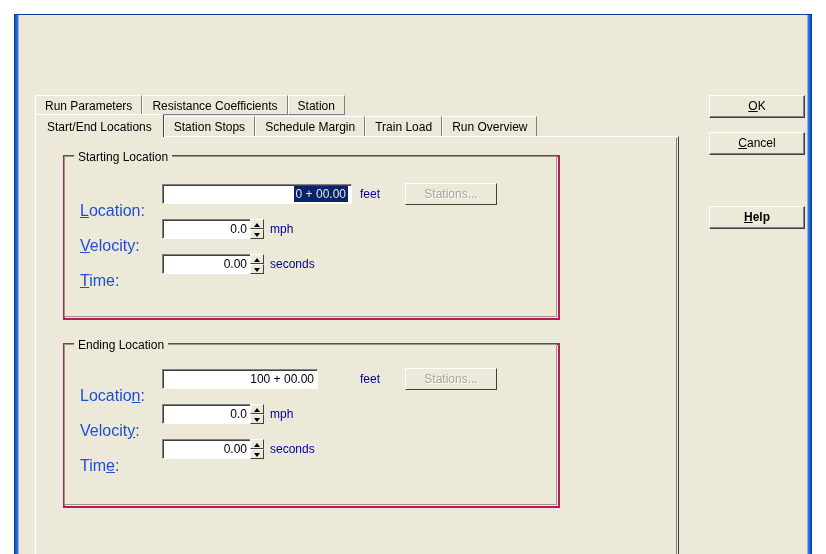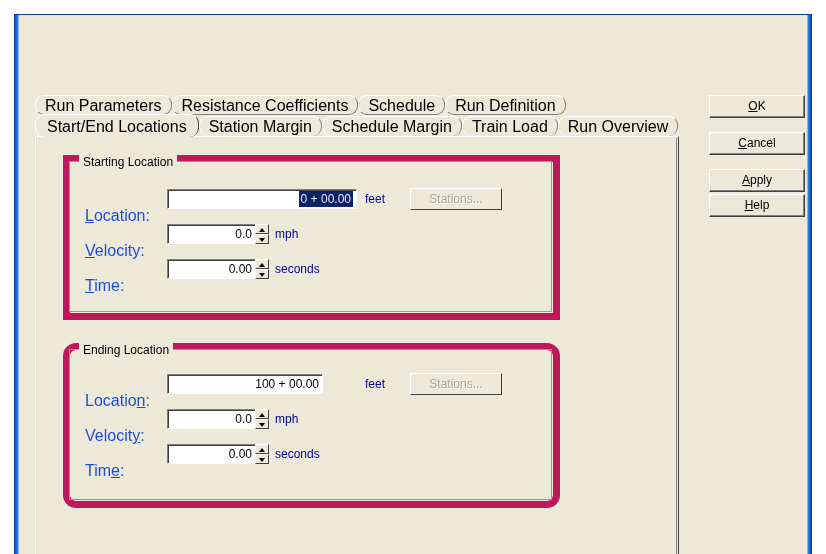--- a/index.html
+++ b/index.html
@@ -75,24 +75,23 @@
   .tabrow{position:absolute;left:0;height:21px;}
   #tabrow1{top:0;}
   #tabrow2{top:21px;}
   .tab{
     position:relative;float:left;height:20px;box-sizing:border-box;
     background:#ece9d8;
     border-left:1px solid #ffffff;
     border-top:1px solid #ffffff;
     border-right:1px solid #808080;
     padding:2px 9px 0 9px;
-    font-size:16px;color:#000;
+    font-size:12px;color:#000;
     line-height:16px;white-space:nowrap;
     cursor:default;
-    border-radius:9px;
   }
   #tabrow1 .tab{border-bottom:1px solid #808080;}
   #tabrow2 .tab{border-bottom:none;}
   #tabrow2 .tab.selected{
     height:23px;margin-top:-2px;padding:4px 11px 0 11px;
     background:#ece9d8;
     border-right:1px solid #404040;
     z-index:5;
   }
   #tabpanel{
@@ -106,21 +105,21 @@
   }
   #tabpanel:after{
     content:"";position:absolute;left:1px;top:1px;right:1px;bottom:1px;
     border-right:1px solid #808080;border-bottom:1px solid #808080;
     pointer-events:none;
   }
 
   
   .groupbox{
     position:absolute;box-sizing:border-box;
-    border:7px solid #be185d;
+    border:2px solid #be185d;
   }
   .groupbox .gb-inner{
     position:absolute;left:-1px;top:-1px;right:1px;bottom:1px;
     border:1px solid #9a9782;
     pointer-events:none;
   }
   .gb-legend{
     position:absolute;left:9px;top:-7px;
     background:#ece9d8;padding:0 4px;
     font-size:12px;color:#000;white-space:nowrap;
@@ -220,27 +219,26 @@
 <div id="window">
 
 
   <div id="dlg-body">
 
     <div id="tabctl">
 
       <div class="tabrow" id="tabrow1">
         <div class="tab">Run Parameters</div>
         <div class="tab">Resistance Coefficients</div>
-        <div class="tab">Schedule</div>
-        <div class="tab">Run Definition</div>
+        <div class="tab">Station</div>
       </div>
 
       <div class="tabrow" id="tabrow2">
         <div class="tab selected">Start/End Locations</div>
-        <div class="tab">Station Margin</div>
+        <div class="tab">Station Stops</div>
         <div class="tab">Schedule Margin</div>
         <div class="tab">Train Load</div>
         <div class="tab">Run Overview</div>
       </div>
 
       <div id="tabpanel">
 
         <div class="groupbox" style="left:27px;top:18px;width:497px;height:165px;">
           <span class="gb-inner"></span>
           <div class="gb-legend">Starting Location</div>
@@ -278,21 +276,21 @@
                   </div>
                 <div class="spin-btn down">
                     <i></i>
                   </div>
               </div>
             </div>
             <div class="unit" style="left:190px;">seconds</div>
           </div>
         </div>
 
-        <div class="groupbox" style="left:27px;top:206px;width:497px;height:165px;border-radius:13px;">
+        <div class="groupbox" style="left:27px;top:206px;width:497px;height:165px;">
           <span class="gb-inner"></span>
           <div class="gb-legend">Ending Location</div>
 
           <div class="frow" style="left:15px;top:24px;width:470px;">
             <div class="flabel"><span>Locatio</span><u>n</u><span>:</span></div>
             <div class="textfield" style="left:82px;top:0;width:156px;"><span>100 + 00.00</span></div>
             <div class="unit" style="left:280px;">feet</div>
             <div class="btn-disabled" style="left:325px;top:-1px;width:92px;">Stations...</div>
           </div>
 
@@ -327,17 +325,16 @@
             </div>
             <div class="unit" style="left:190px;">seconds</div>
           </div>
         </div>
 
       </div>
     </div>
 
     <div class="cmdbtn" style="top:49px;"><span></span><u>O</u><span>K</span></div>
     <div class="cmdbtn" style="top:86px;"><span></span><u>C</u><span>ancel</span></div>
-    <div class="cmdbtn" style="top:123px;"><span></span><u>A</u><span>pply</span></div>
-    <div class="cmdbtn" style="top:148px;"><span></span><u>H</u><span>elp</span></div>
+    <div class="cmdbtn" style="top:160px;font-weight:bold;"><span></span><u>H</u><span>elp</span></div>
 
   </div>
 </div>
 
 </body></html>

